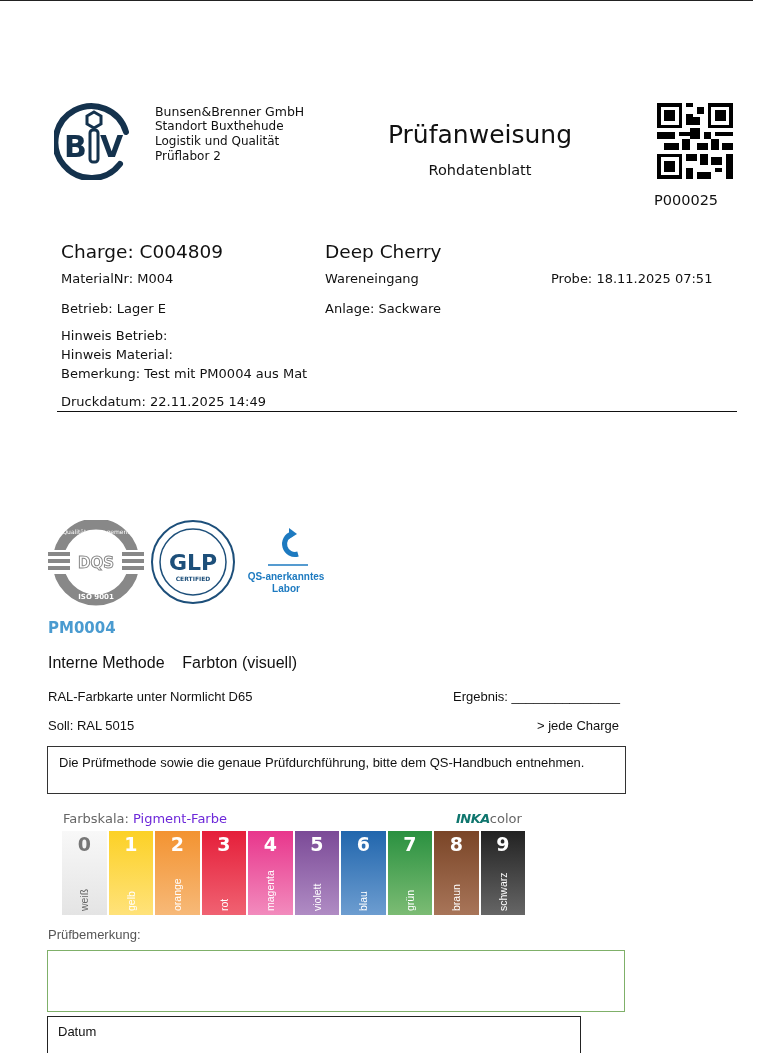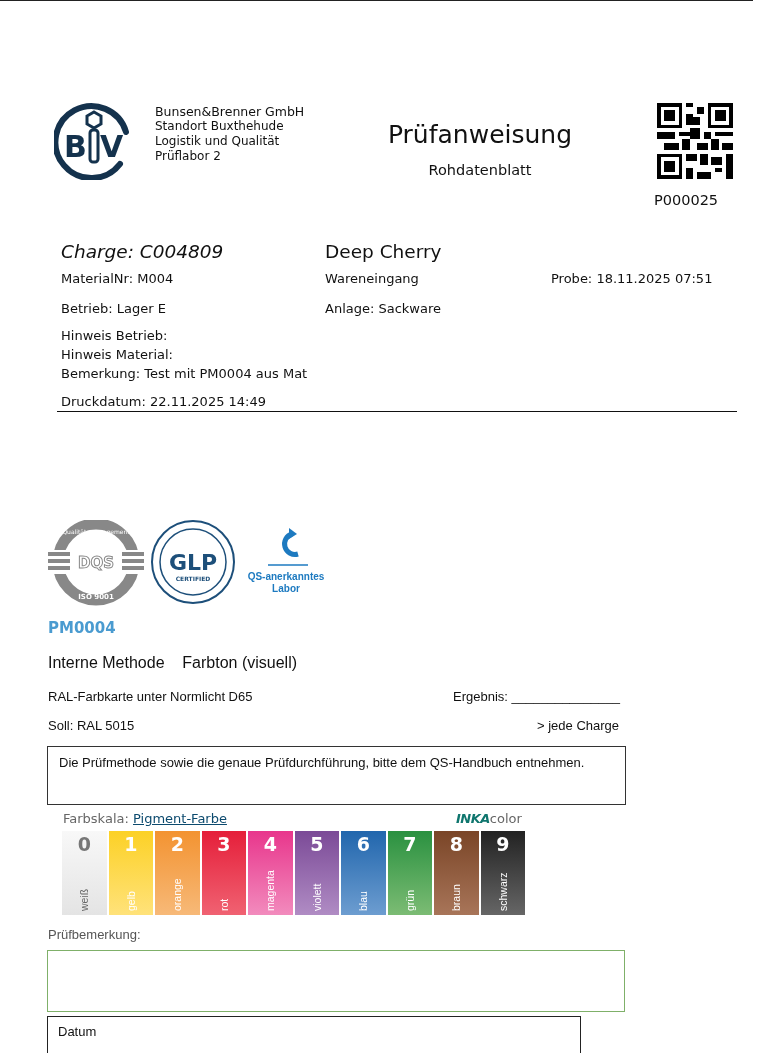--- a/index.html
+++ b/index.html
@@ -17,23 +17,23 @@
     .qr { left: 657px; top: 57px; width: 76px; height: 76px; }
     .qr-code { left: 654px; top: 146px; font-size: 14.5px; }
     .big { font-size: 18.5px; }
     .small { font-size: 13px; }
     .hr { left: 57px; top: 365px; width: 680px; height: 1px; background: #111; }
     .badges { left: 46px; top: 474px; }
     .pm { left: 48px; top: 573px; font-size: 15px; font-weight: bold; color: #4a9bd0; }
     .calibri { font-family: "Liberation Sans", sans-serif; }
     .method { left: 48px; top: 608px; font-size: 16px; }
     .line13 { font-size: 13px; }
-    .notebox { left: 47px; top: 700px; width: 579px; height: 59px; border: 1px solid #333; box-sizing: border-box; padding: 7px 11px; font-size: 13px; line-height: 18px; }
+    .notebox { left: 47px; top: 700px; width: 579px; height: 48px; border: 1px solid #333; box-sizing: border-box; padding: 7px 11px; font-size: 13px; line-height: 18px; }
     .scale-label { left: 63px; top: 765px; font-size: 13px; color: #666; }
-    .scale-label .pig { color: #0c4a6e; text-decoration: underline; }
+    .scale-label .pig { color: #6d28d9; }
     .inka { left: 456px; top: 765px; font-size: 13px; color: #666; }
     .inka b { font-style: italic; color: #0f766e; letter-spacing: -0.5px; }
     .swatches { left: 62px; top: 785px; display: flex; gap: 2px; }
     .sw { width: 44.5px; height: 84px; position: relative; box-sizing: border-box; }
     .sw .num { position: absolute; top: 2px; width: 100%; text-align: center; font-size: 19px; font-weight: bold; color: #fff; font-family: "DejaVu Sans", sans-serif; }
     .sw .lbl { position: absolute; left: 50%; bottom: 4px; transform-origin: left bottom; transform: rotate(-90deg) translateY(50%); white-space: nowrap; font-size: 10.5px; color: #fff; font-family: "Liberation Sans", sans-serif; }
     .remark-label { left: 48px; top: 881px; font-size: 13px; color: #555; }
     .remark-box { left: 47px; top: 904px; width: 578px; height: 62px; border: 1.5px solid #7fb069; box-sizing: border-box; background: #fff; }
     .sign { left: 47px; top: 970px; width: 534px; height: 42px; display: flex; }
     .sign .cell { flex: 1; border: 1.5px solid #222; box-sizing: border-box; padding: 7px 10px; font-size: 13px; }
@@ -90,21 +90,21 @@
       <rect x="12" y="14" width="2" height="3" fill="#000"></rect>
       <rect x="15" y="15" width="3" height="2" fill="#000"></rect>
       <rect x="19" y="14" width="2" height="7" fill="#000"></rect>
     <rect x="8" y="18" width="2" height="3" fill="#000"></rect>
       <rect x="11" y="19" width="4" height="2" fill="#000"></rect>
       <rect x="16" y="18" width="2" height="1" fill="#000"></rect>
   </svg>
 </div>
 <div class="abs qr-code">P000025</div>
 
-<div class="abs big" style="left:61px; top:195px;font-style:italic;">Charge: C004809</div>
+<div class="abs big" style="left:61px; top:195px;">Charge: C004809</div>
 <div class="abs big" style="left:325px; top:195px;">Deep Cherry</div>
 <div class="abs small" style="left:61px; top:225px;">MaterialNr: M004</div>
 <div class="abs small" style="left:325px; top:225px;">Wareneingang</div>
 <div class="abs small" style="left:551px; top:225px;">Probe: 18.11.2025 07:51</div>
 <div class="abs small" style="left:61px; top:255px;">Betrieb: Lager E</div>
 <div class="abs small" style="left:325px; top:255px;">Anlage: Sackware</div>
 <div class="abs small" style="left:61px; top:282px;">Hinweis Betrieb:</div>
 <div class="abs small" style="left:61px; top:301px;">Hinweis Material:</div>
 <div class="abs small" style="left:61px; top:320px;">Bemerkung: Test mit PM0004 aus Mat</div>
 <div class="abs small" style="left:61px; top:348px;">Druckdatum: 22.11.2025 14:49</div>

